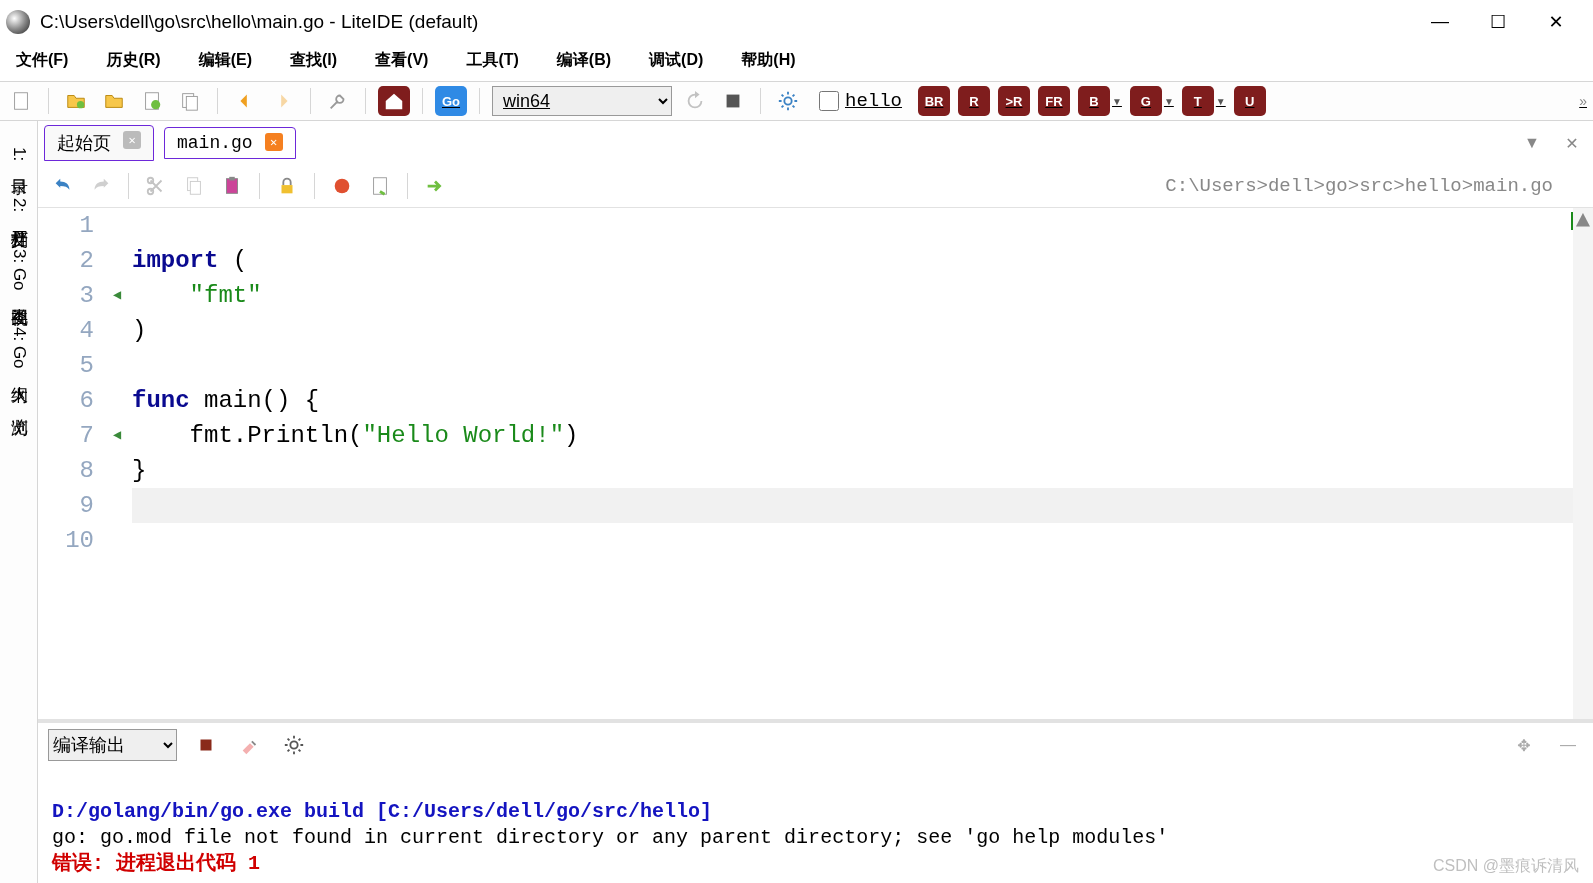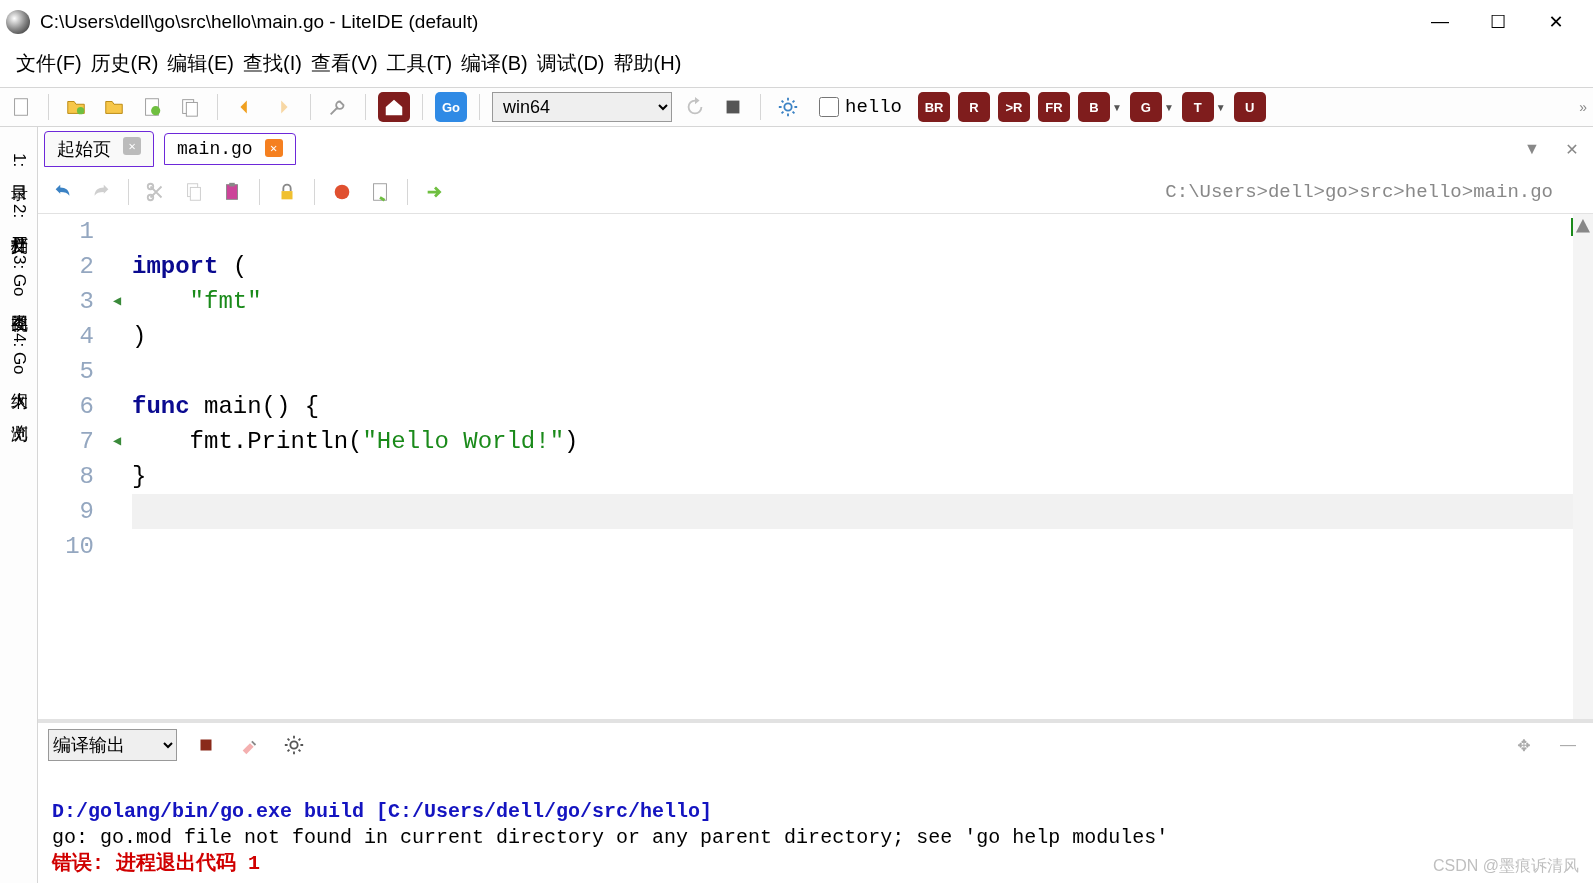--- a/index.html
+++ b/index.html
@@ -2,23 +2,23 @@
 <html><head>
 <meta charset="utf-8">
 <style>
 * { box-sizing: border-box; margin: 0; padding: 0; }
 body { font-family: "Microsoft YaHei", "Segoe UI", sans-serif; font-size: 14px; background: #fff; color: #000; width: 1593px; height: 883px; overflow: hidden; display: flex; flex-direction: column; }
 .titlebar { display: flex; align-items: center; height: 44px; padding: 0 6px; }
 .titlebar .icon { width: 24px; height: 24px; border-radius: 50%; background: radial-gradient(circle at 35% 35%, #fff, #888, #222); margin-right: 10px; }
 .titlebar .title { font-size: 19px; color: #000; flex: 1; }
 .winbtns { display: flex; gap: 32px; margin-right: 18px; }
 .winbtn { font-size: 18px; width: 26px; text-align: center; }
-.menubar { display: flex; gap: 9px; padding: 6px 16px 10px; font-size: 20px; }
+.menubar { display: flex; gap: 38px; padding: 6px 16px 10px; font-size: 16px; font-weight: bold; }
 .menubar span { cursor: default; }
-.toolbar-row { display: flex; align-items: center; border-top: 1px solid #d6d6d6; border-bottom: 1px solid #d6d6d6; padding: 4px 6px; gap: 8px; background: #fdfdfd; }
+.toolbar-row { display: flex; align-items: center; border-top: 1px solid #d6d6d6; border-bottom: 1px solid #d6d6d6; padding: 4px 6px; gap: 8px; background: #fdfdfd; text-decoration: underline; }
 .tbtn { width: 30px; height: 30px; display: inline-flex; align-items: center; justify-content: center; border: 1px solid transparent; border-radius: 3px; font-size: 16px; }
 .sep { width: 1px; height: 26px; background: #d6d6d6; margin: 0 4px; }
 .blue-btn { background: #7f1d1d; color: #fff; border-radius: 5px; font-weight: bold; font-size: 13px; width: 32px; height: 30px; display: inline-flex; align-items: center; justify-content: center; }
 .blue-btn.small-go { background: #2f8ae5; }
 .dropdown-btn { display: inline-flex; align-items: center; }
 .dropdown-btn .arrow { font-size: 10px; margin-left: 2px; color: #555; }
 .env-select { width: 180px; height: 30px; font-size: 18px; border: 1px solid #999; padding: 0 6px; font-family: inherit; }
 .checkbox-lbl { display: inline-flex; align-items: center; gap: 6px; margin: 0 8px; font-family: "Courier New", monospace; font-size: 19px; }
 .checkbox-lbl input { width: 20px; height: 20px; }
 .main-area { display: flex; flex: 1; overflow: hidden; }

